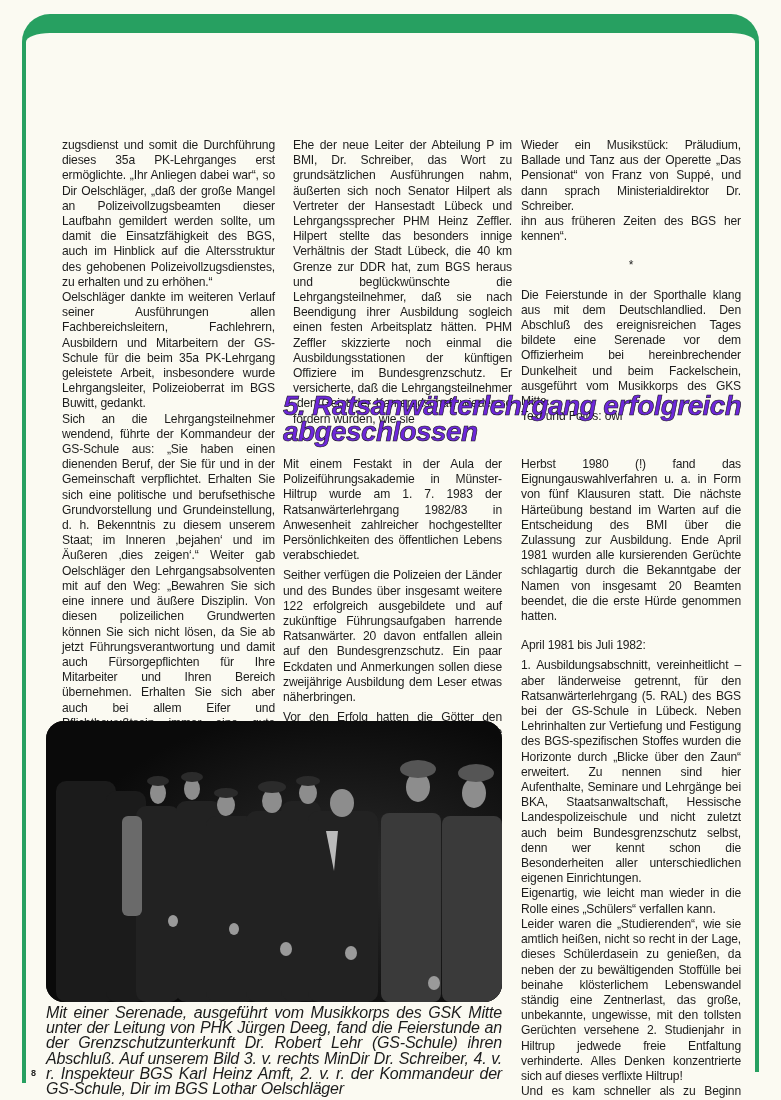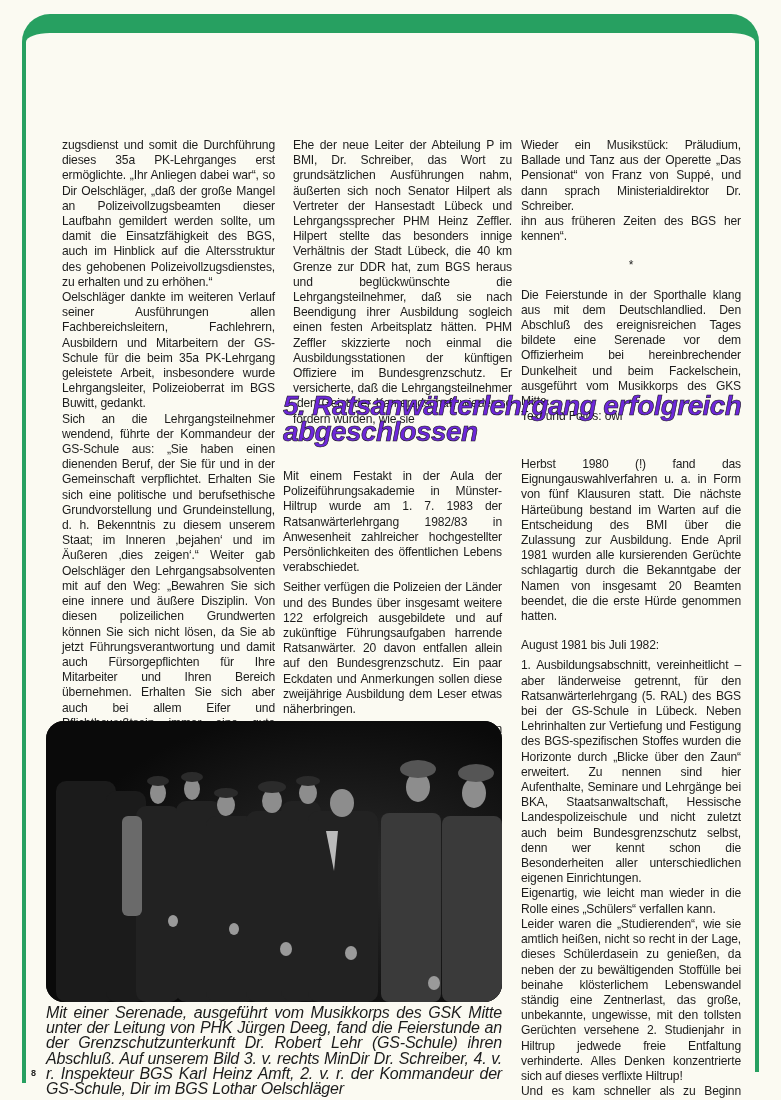--- a/index.html
+++ b/index.html
@@ -18,21 +18,21 @@
   .frame-right { position: absolute; left: 755px; top: 50px; width: 4px; height: 1022px; background: #27a061; }
   .col {
     position: absolute; font-size: 12.1px; line-height: 15.2px; text-align: justify;
     letter-spacing: -0.15px;
   }
   .col p { margin: 0; }
   .col p.gap { margin-top: 5px; }
   #col1 { left: 62px; top: 138px; width: 213px; }
   #col2 { left: 283px; top: 138px; width: 219px; margin-left: 10px; }
   #col3 { left: 521px; top: 138px; width: 220px; }
-  #col2b { left: 283px; top: 457px; width: 219px; margin-top: 12px; }
+  #col2b { left: 283px; top: 457px; width: 219px; }
   #col3b { left: 521px; top: 457px; width: 220px; }
   .star { text-align: center; margin: 14px 0 14px 0; font-size: 12px; }
   .credit { text-align: left; margin-top: 9px; }
   .spacer { height: 14px; }
   .headline {
     position: absolute; left: 283px; top: 393px; width: 470px;
     font-family: "Liberation Sans", sans-serif; font-weight: bold; font-style: italic;
     font-size: 28px; line-height: 26px; letter-spacing: -0.6px; color: #6d28d9;
     -webkit-text-stroke: 0.6px #111;
   }
@@ -82,21 +82,21 @@
 
 <div class="col" id="col2b">
   <p>Mit einem Festakt in der Aula der Polizeiführungsakademie in Münster-Hiltrup wurde am 1. 7. 1983 der Ratsanwärterlehrgang 1982/83 in Anwesenheit zahlreicher hochgestellter Persönlichkeiten des öffentlichen Lebens verabschiedet.</p>
   <p class="gap">Seither verfügen die Polizeien der Länder und des Bundes über insgesamt weitere 122 erfolgreich ausgebildete und auf zukünftige Führungsaufgaben harrende Ratsanwärter. 20 davon entfallen allein auf den Bundesgrenzschutz. Ein paar Eckdaten und Anmerkungen sollen diese zweijährige Ausbildung dem Leser etwas näherbringen.</p>
   <p class="gap">Vor den Erfolg hatten die Götter den Schweiß – in diesem Falle eine riesige Hürde zum Überwinden – gesetzt: im</p>
 </div>
 
 <div class="col" id="col3b">
   <p>Herbst 1980 (!) fand das Eignungauswahlverfahren u. a. in Form von fünf Klausuren statt. Die nächste Härteübung bestand im Warten auf die Entscheidung des BMI über die Zulassung zur Ausbildung. Ende April 1981 wurden alle kursierenden Gerüchte schlagartig durch die Bekanntgabe der Namen von insgesamt 20 Beamten beendet, die die erste Hürde genommen hatten.</p>
   <div class="spacer"></div>
-  <p>August 1981 bis Juli 1982:</p>
+  <p>April 1981 bis Juli 1982:</p>
   <p class="gap">1. Ausbildungsabschnitt, vereinheitlicht – aber länderweise getrennt, für den Ratsanwärterlehrgang (5. RAL) des BGS bei der GS-Schule in Lübeck. Neben Lehrinhalten zur Vertiefung und Festigung des BGS-spezifischen Stoffes wurden die Horizonte durch „Blicke über den Zaun“ erweitert. Zu nennen sind hier Aufenthalte, Seminare und Lehrgänge bei BKA, Staatsanwaltschaft, Hessische Landespolizeischule und nicht zuletzt auch beim Bundesgrenzschutz selbst, denn wer kennt schon die Besonderheiten aller unterschiedlichen eigenen Einrichtungen.</p>
   <p>Eigenartig, wie leicht man wieder in die Rolle eines „Schülers“ verfallen kann.</p>
   <p>Leider waren die „Studierenden“, wie sie amtlich heißen, nicht so recht in der Lage, dieses Schülerdasein zu genießen, da neben der zu bewältigenden Stoffülle bei beinahe klösterlichem Lebenswandel ständig eine Zentnerlast, das große, unbekannte, ungewisse, mit den tollsten Gerüchten versehene 2. Studienjahr in Hiltrup jedwede freie Entfaltung verhinderte. Alles Denken konzentrierte sich auf dieses verflixte Hiltrup!</p>
   <p>Und es kam schneller als zu Beginn empfunden:</p>
 
 </div>
 
 <div class="photo" title="Black-and-white night photograph of uniformed officers and a man in a suit standing in a line">
   <svg width="456" height="281" viewBox="0 0 456 281" xmlns="http://www.w3.org/2000/svg">
     <defs>

